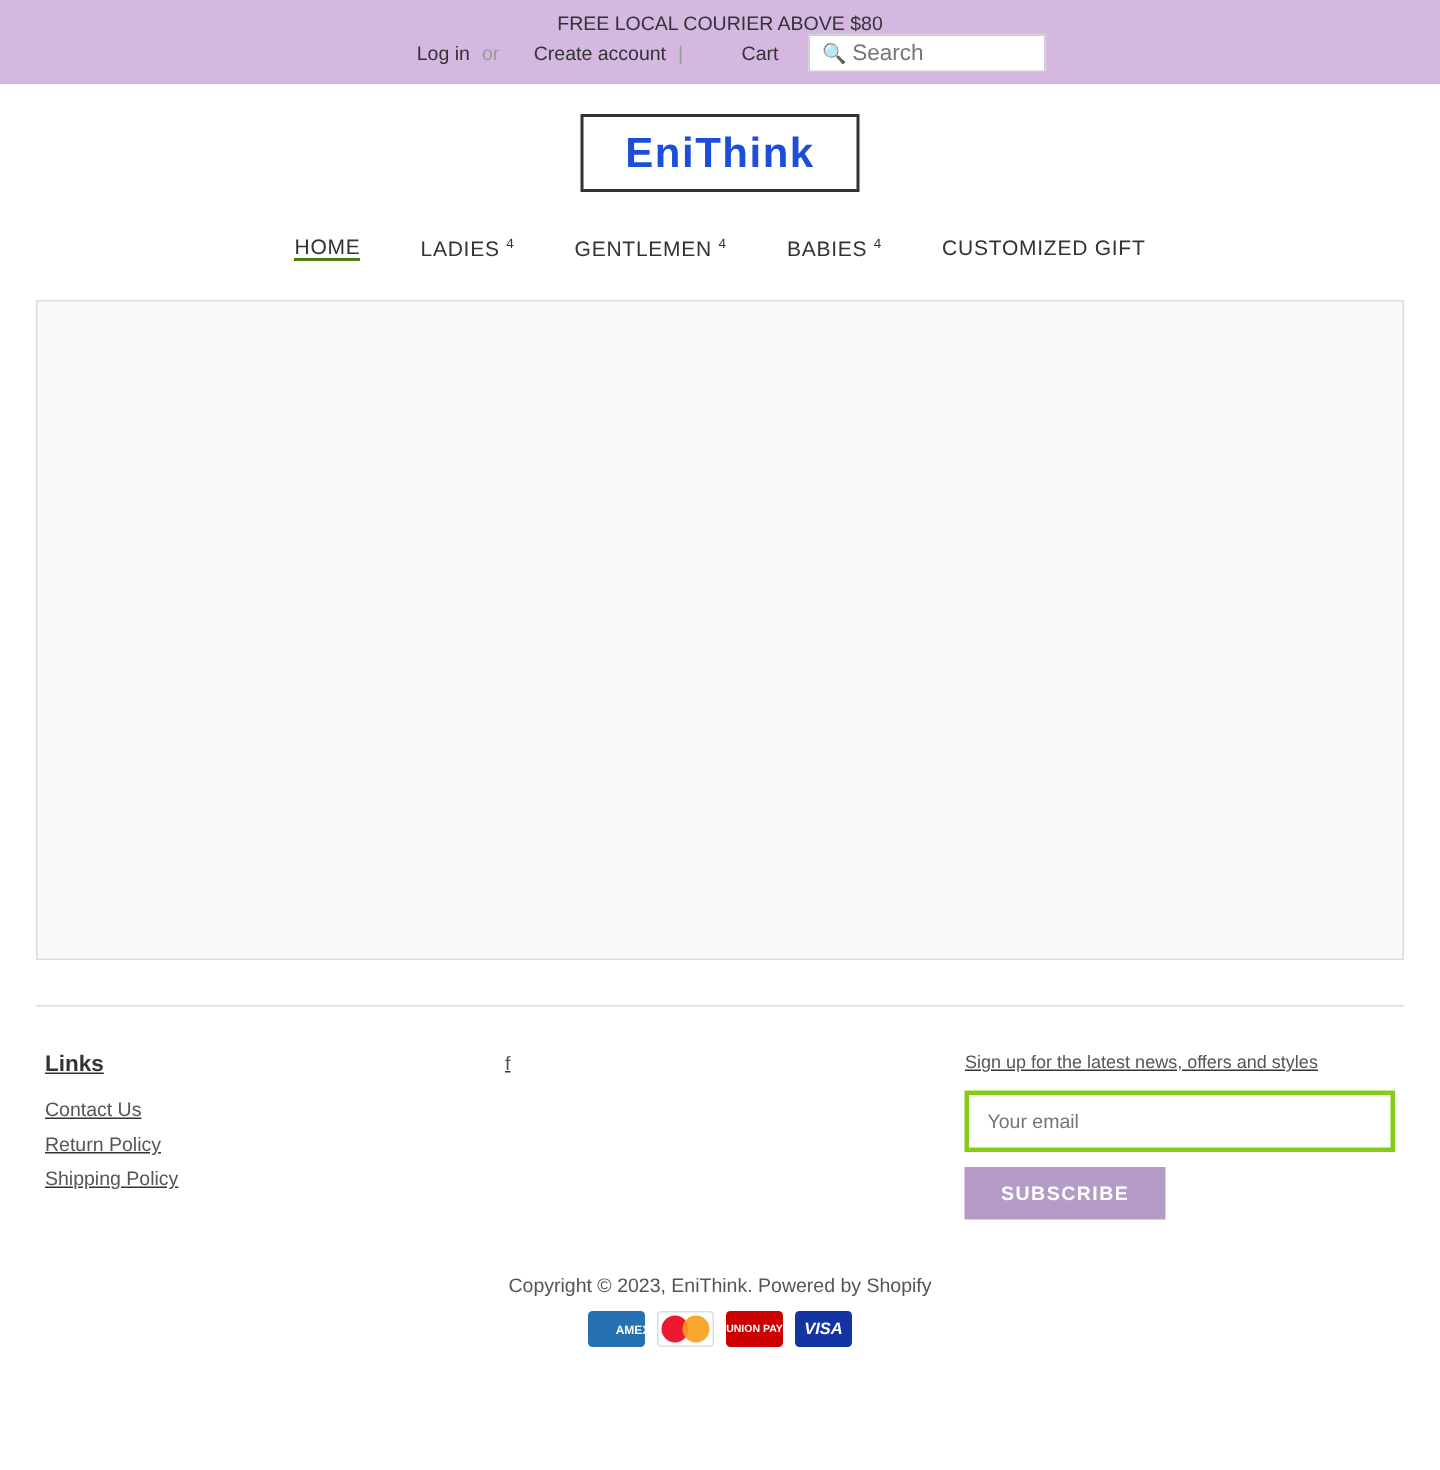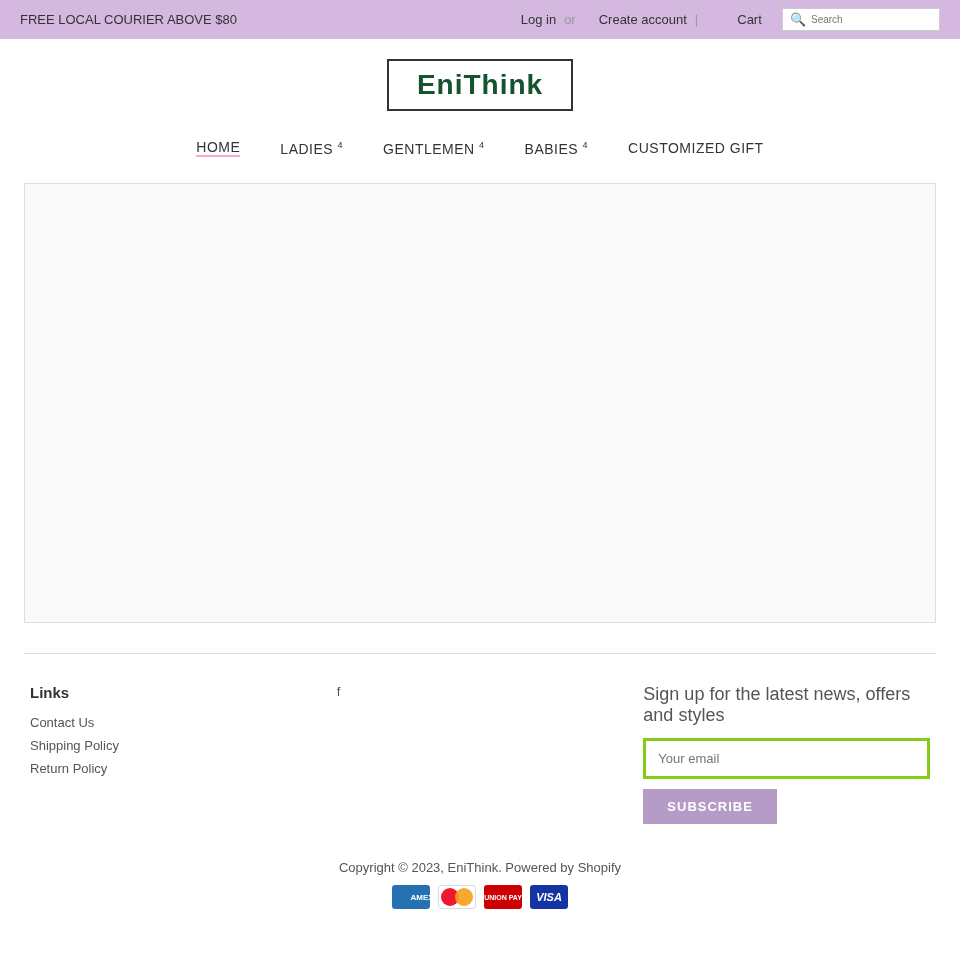--- a/index.html
+++ b/index.html
@@ -6,65 +6,66 @@
     body { font-family: Arial, sans-serif; font-size: 14px; color: #333; background: #fff; width: 960px; }
 
     
     .top-bar {
       background: #d4b8e0;
       display: flex;
       align-items: center;
       justify-content: space-between;
       padding: 8px 20px;
       font-size: 13px;
+      flex-direction: column;
     }
     .top-bar-left { color: #333; font-weight: 500; }
     .top-bar-right { display: flex; align-items: center; gap: 8px; }
     .top-bar-right a { color: #333; text-decoration: none; padding-left: 15px; }
     .top-bar-divider { color: #999; }
     .top-bar-cart { color: #333; text-decoration: none; margin-left: 16px; }
     .search-wrapper { display: flex; align-items: center; border: 1px solid #ccc; background: #fff; padding: 3px 8px; margin-left: 12px; }
-    .search-wrapper input { border: none; outline: none; font-size: 10px; width: 120px; }
+    .search-wrapper input { border: none; outline: none; font-size: 15px; width: 120px; }
     .search-icon-char { font-size: 13px; color: #666; margin-right: 4px; }
 
     
     .header {
       display: flex;
       align-items: center;
       justify-content: center;
       padding: 20px 0 10px;
     }
     .logo-box {
       border: 2px solid #333;
       padding: 8px 28px;
       font-size: 28px;
       font-weight: bold;
       letter-spacing: 1px;
       text-decoration: none;
-      color: #14532d;
+      color: #1d4ed8;
       text-align: center;
     }
 
     
     .nav {
       display: flex;
       align-items: center;
       justify-content: center;
       gap: 40px;
       padding: 18px 0 16px;
       border-bottom: none;
     }
     .nav a {
       text-decoration: none;
       color: #333;
       font-size: 14px;
       font-weight: 500;
       letter-spacing: 0.5px;
     }
-    .nav a.active { border-bottom: 2px solid #f9a8d4; }
+    .nav a.active { border-bottom: 2px solid #4d7c0f; }
     .nav a sup { font-size: 9px; vertical-align: super; }
 
     
     .hero {
       margin: 10px 24px 0;
       border: 1px solid #ddd;
       background: #f9f9f9;
       height: 440px;
     }
 
@@ -74,20 +75,21 @@
       border-top: 1px solid #ddd;
       margin: 30px 24px 0;
     }
 
     
     .footer {
       display: flex;
       justify-content: flex-start;
       padding: 30px 30px 20px;
       gap: 20px;
+      text-decoration: underline;
     }
     .footer-section { flex: 1; }
     .footer-section h3 {
       font-size: 15px;
       font-weight: bold;
       margin-bottom: 14px;
       color: #333;
     }
     .footer-section a {
       display: block;
@@ -99,21 +101,21 @@
 
     
     .follow-icon {
       font-size: 18px;
       color: #555;
       text-decoration: none;
     }
 
     
     .newsletter-desc {
-      font-size: 18px;
+      font-size: 12px;
       color: #555;
       margin-bottom: 12px;
     }
     .newsletter-input {
       width: 100%;
       padding: 10px 12px;
       border: 3px solid #84cc16;
       font-size: 13px;
       outline: none;
       margin-bottom: 10px;
@@ -203,22 +205,22 @@
 
 <div class="hero"></div>
 
 <hr class="footer-divider">
 
 <div class="footer">
 
   <div class="footer-section">
     <h3>Links</h3>
     <a href="#">Contact Us</a>
+    <a href="#">Return Policy</a>
     <a href="#">Shipping Policy</a>
-    <a href="#">Return Policy</a>
   </div>
 
   <div class="footer-section">
     <a href="#" class="follow-icon">f</a>
   </div>
 
   <div class="footer-section">
     <p class="newsletter-desc">Sign up for the latest news, offers and styles</p>
     <input class="newsletter-input" type="email" placeholder="Your email" style="">
     <button class="subscribe-btn">SUBSCRIBE</button>

